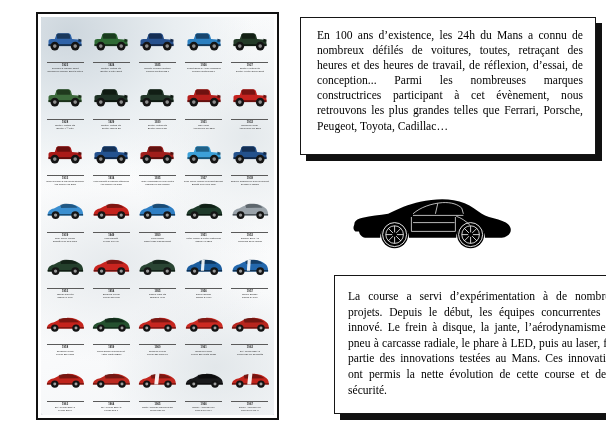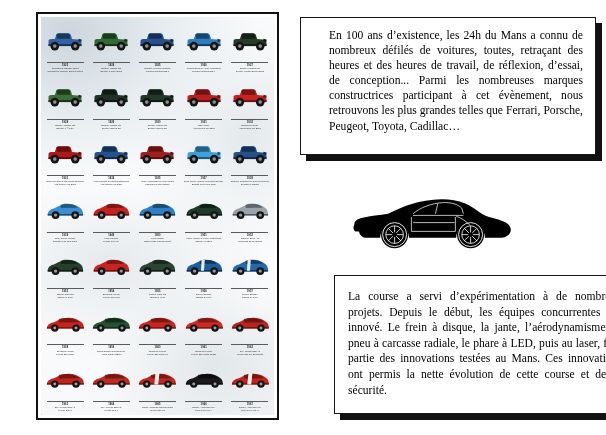--- a/index.html
+++ b/index.html
@@ -111,21 +111,21 @@
     font-size:11.6px;
     line-height:15.1px;
     color:#000;
     text-align:justify;
     text-justify:inter-word;
     hyphens:manual;
   }
   #textbox-intro{
     left:300px; top:17px;
     width:296px; height:138px;
-    padding:10px 12px 8px 28px;
+    padding:10px 12px 8px 16px;
   }
   #textbox-innovation{
     left:294px; top:275px;
     width:302px; height:139px;
     padding:13px 13px 10px 13px;
     margin-left:40px;
   }
   #textbox-innovation p{
     text-align:justify;
     line-height:15.6px;

